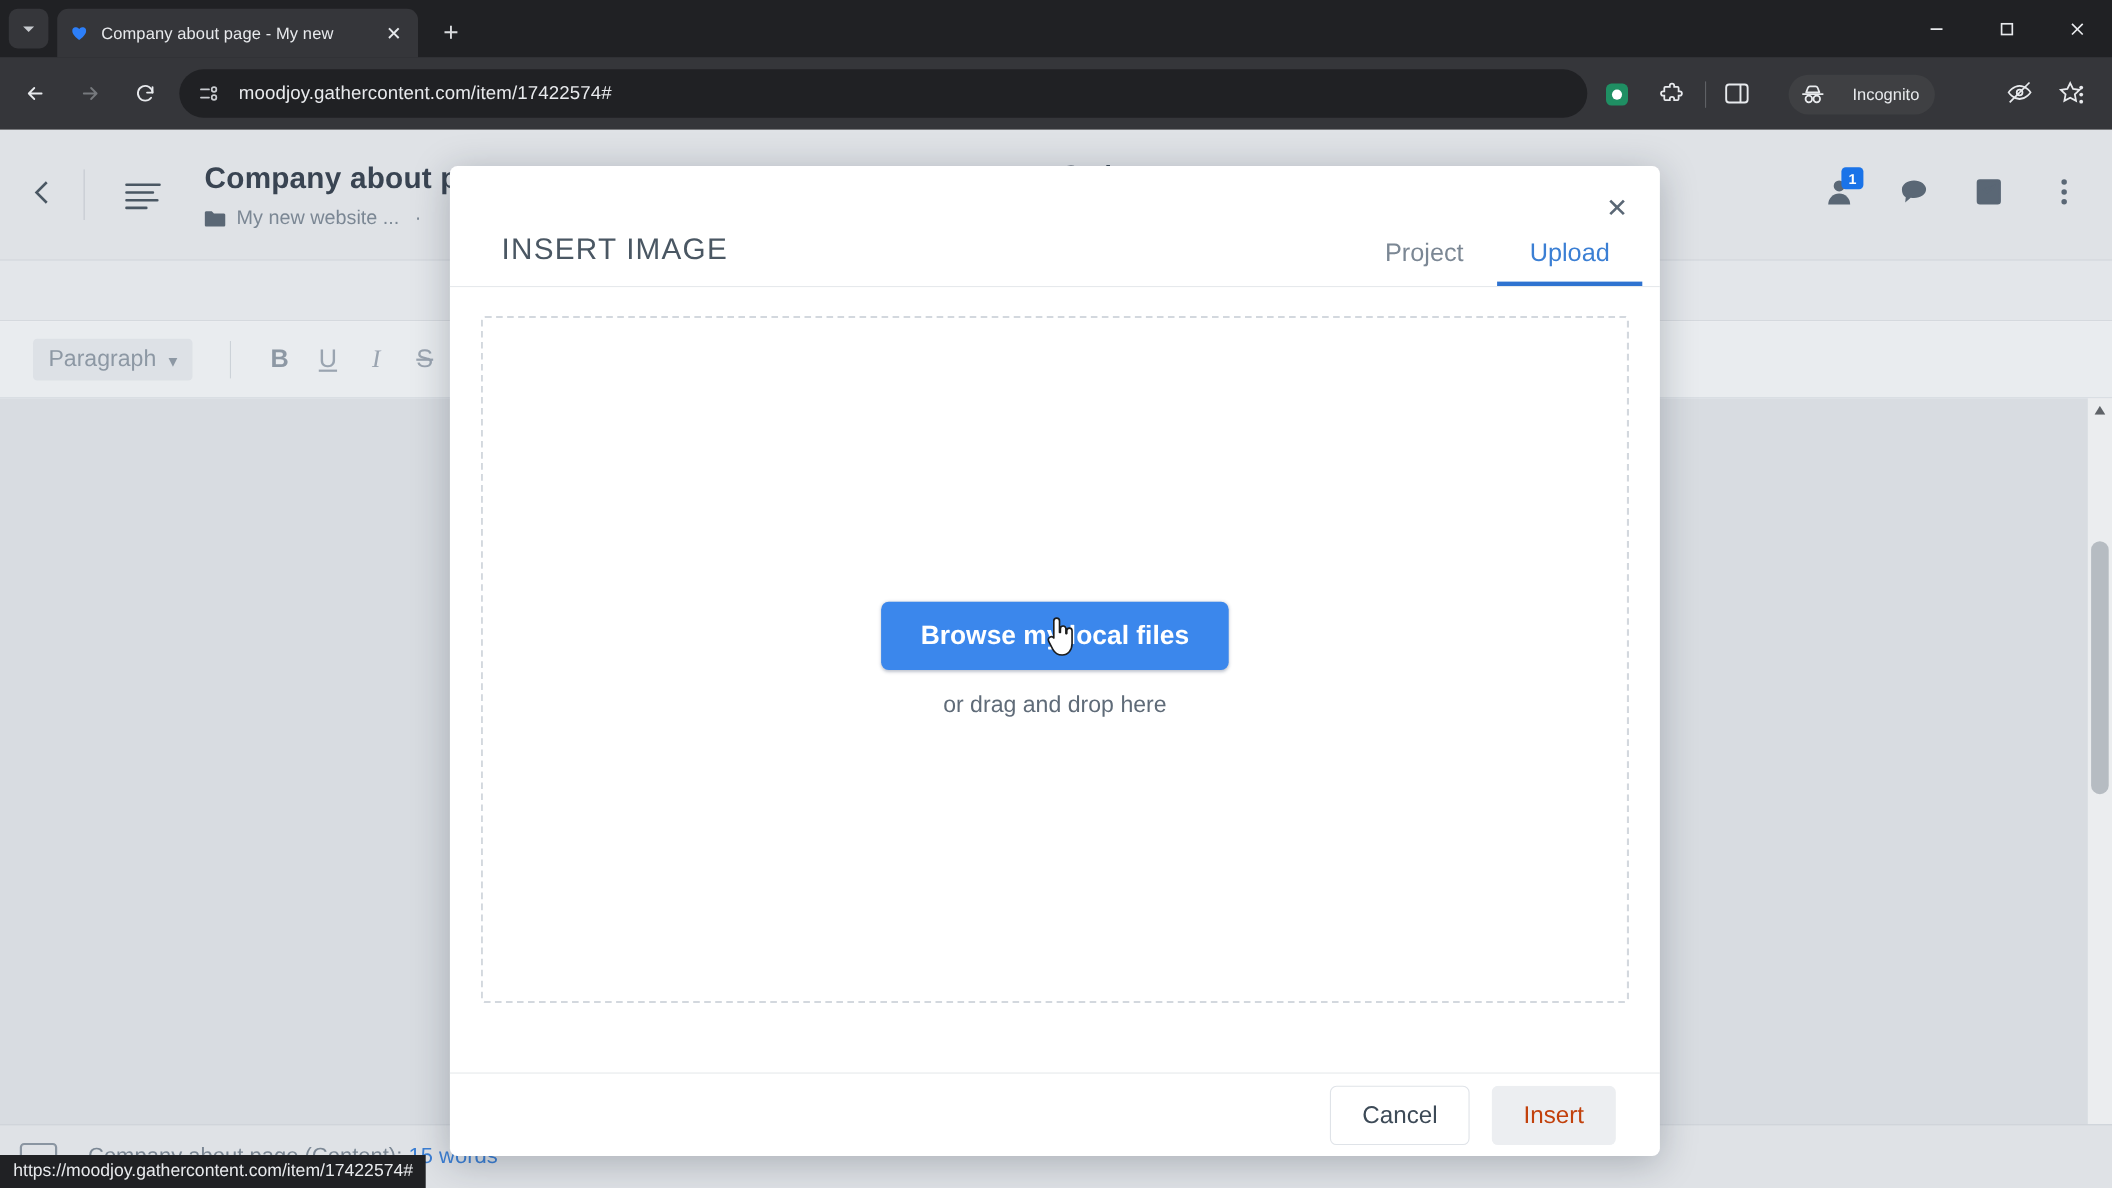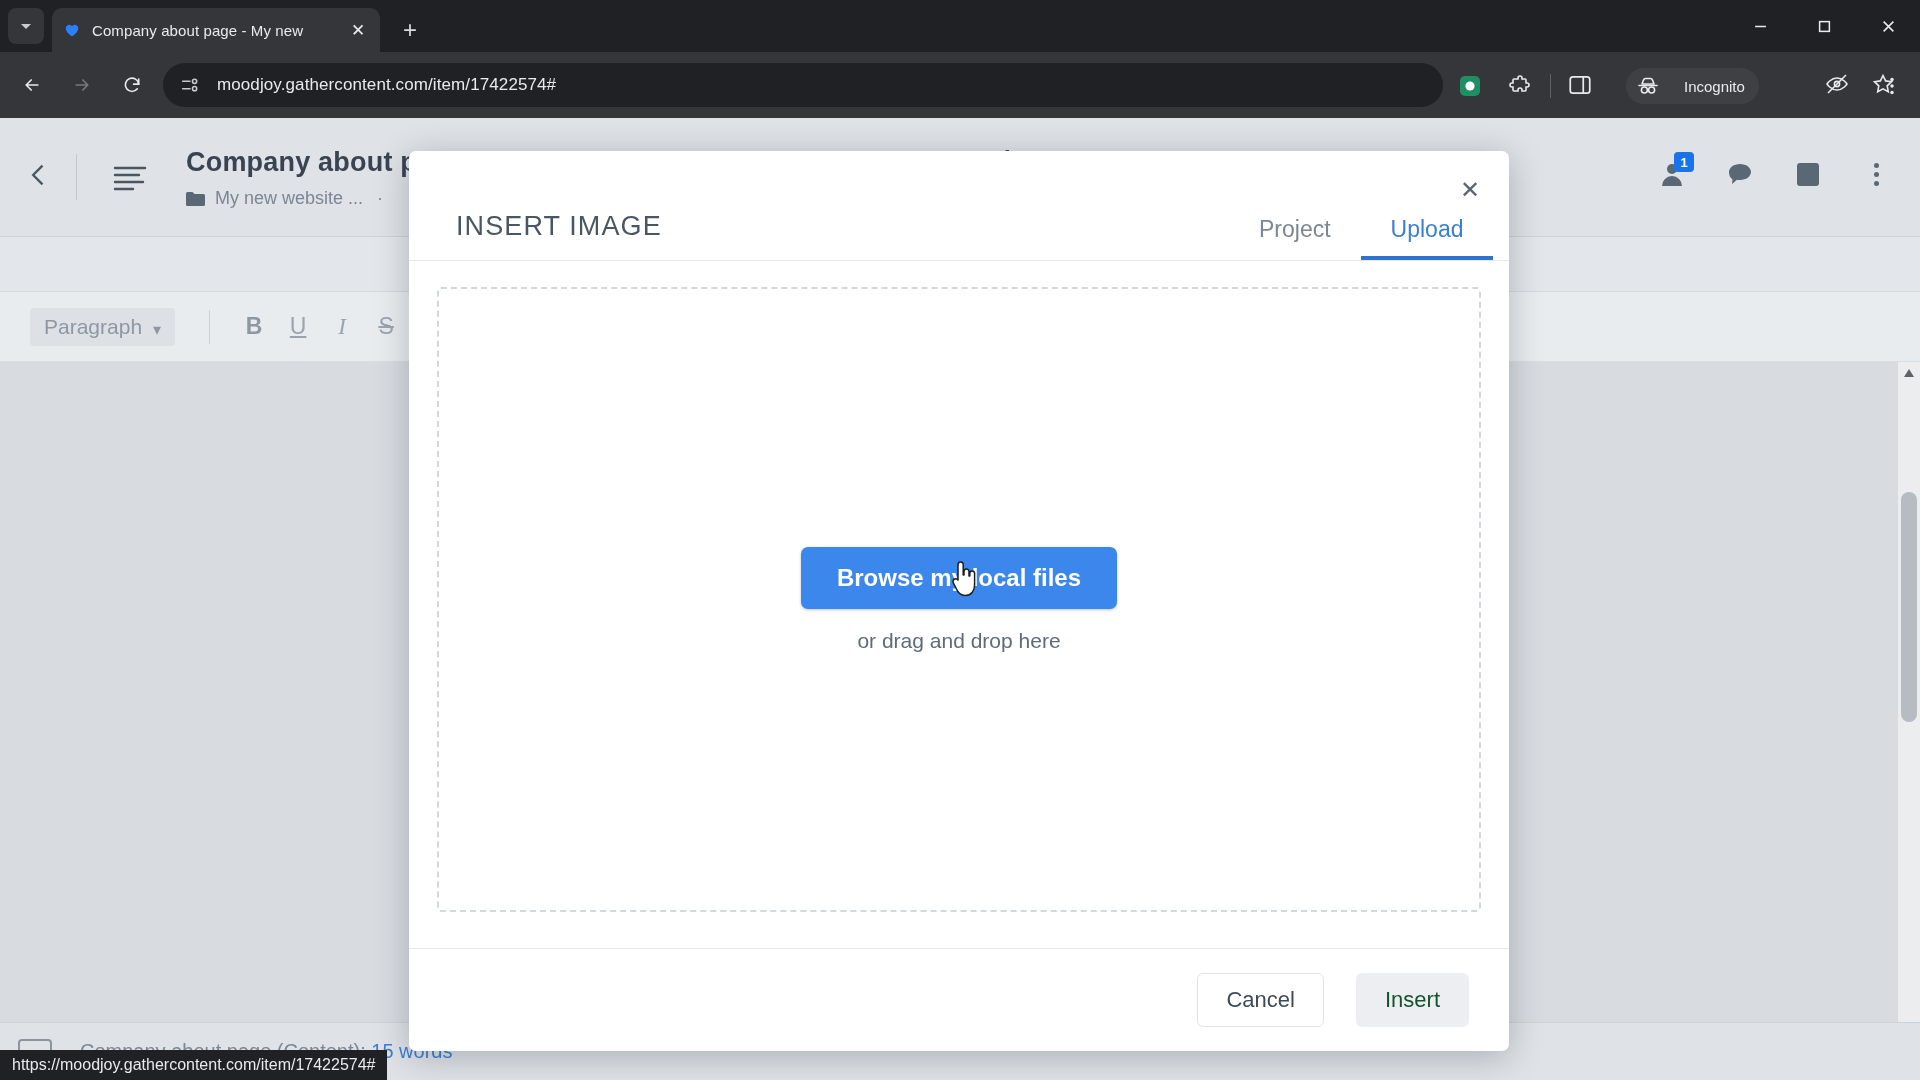--- a/index.html
+++ b/index.html
@@ -42,21 +42,21 @@
   #new-tab-btn {
     position: absolute; left: 392px; top: 12px; width: 36px; height: 36px;
     color: #d8dadd; font-size: 24px; font-weight: 300;
     display: flex; align-items: center; justify-content: center;
   }
 
   #win-controls { position: absolute; right: 0; top: 0; height: 52px; display: flex; }
   .win-btn { width: 64px; height: 52px; display: flex; align-items: center; justify-content: center; color: #e8eaed; }
   .win-btn svg { width: 13px; height: 13px; stroke: #e8eaed; stroke-width: 1.4; fill: none; }
 
-  #toolbar { position: absolute; top: 52px; left: 0; width: 1920px; height: 66px; background: #35363a; text-align: center; }
+  #toolbar { position: absolute; top: 52px; left: 0; width: 1920px; height: 66px; background: #35363a; }
   .nav-btn {
     position: absolute; top: 13px; width: 40px; height: 40px; border-radius: 50%;
     display: flex; align-items: center; justify-content: center;
   }
   .nav-btn svg { width: 20px; height: 20px; stroke-width: 2; stroke-linecap: round; stroke-linejoin: round; fill: none; }
   #nav-back { left: 12px; }  #nav-back svg { stroke: #e8eaed; }
   #nav-fwd  { left: 62px; }  #nav-fwd  svg { stroke: #76797d; }
   #nav-reload { left: 112px; } #nav-reload svg { stroke: #e8eaed; }
 
   #omnibox {
@@ -199,26 +199,26 @@
     width: 100%; height: 625px; border: 2px dashed #d3d8de; border-radius: 4px;
     position: relative; display: flex; flex-direction: column; align-items: center; justify-content: center;
   }
   #browse-btn {
     background: #3b87ec; color: #ffffff; font-size: 24px; font-weight: 700;
     padding: 17px 36px; border-radius: 7px; border: none; white-space: nowrap;
     box-shadow: 0 1px 3px rgba(20,40,80,.28);
   }
   #drop-hint { margin-top: 20px; font-size: 21px; color: #5f6b78; }
   #modal-footer {
-    height: 103px; flex: none; border-top: 1px solid #e6e9ec;
+    height: 76px; flex: none; border-top: 1px solid #e6e9ec;
     display: flex; align-items: center; justify-content: flex-end; gap: 20px; padding-right: 40px;
   }
   .modal-btn { font-size: 22px; padding: 13px 28px; border-radius: 6px; border: 1px solid transparent; }
   #cancel-btn { background: #ffffff; color: #3d4a57; border-color: #dfe3e8; }
-  #insert-btn { background: #eceef1; color: #14532d; margin-left: 12px; }
+  #insert-btn { background: #eceef1; color: #c2410c; }
 
   
   #mouse-cursor { position: absolute; left: 948px; top: 558px; width: 30px; height: 40px; z-index: 80; }
 </style>
 </head>
 <body>
 
 <div id="browser-chrome">
 
   <div id="tab-strip">

